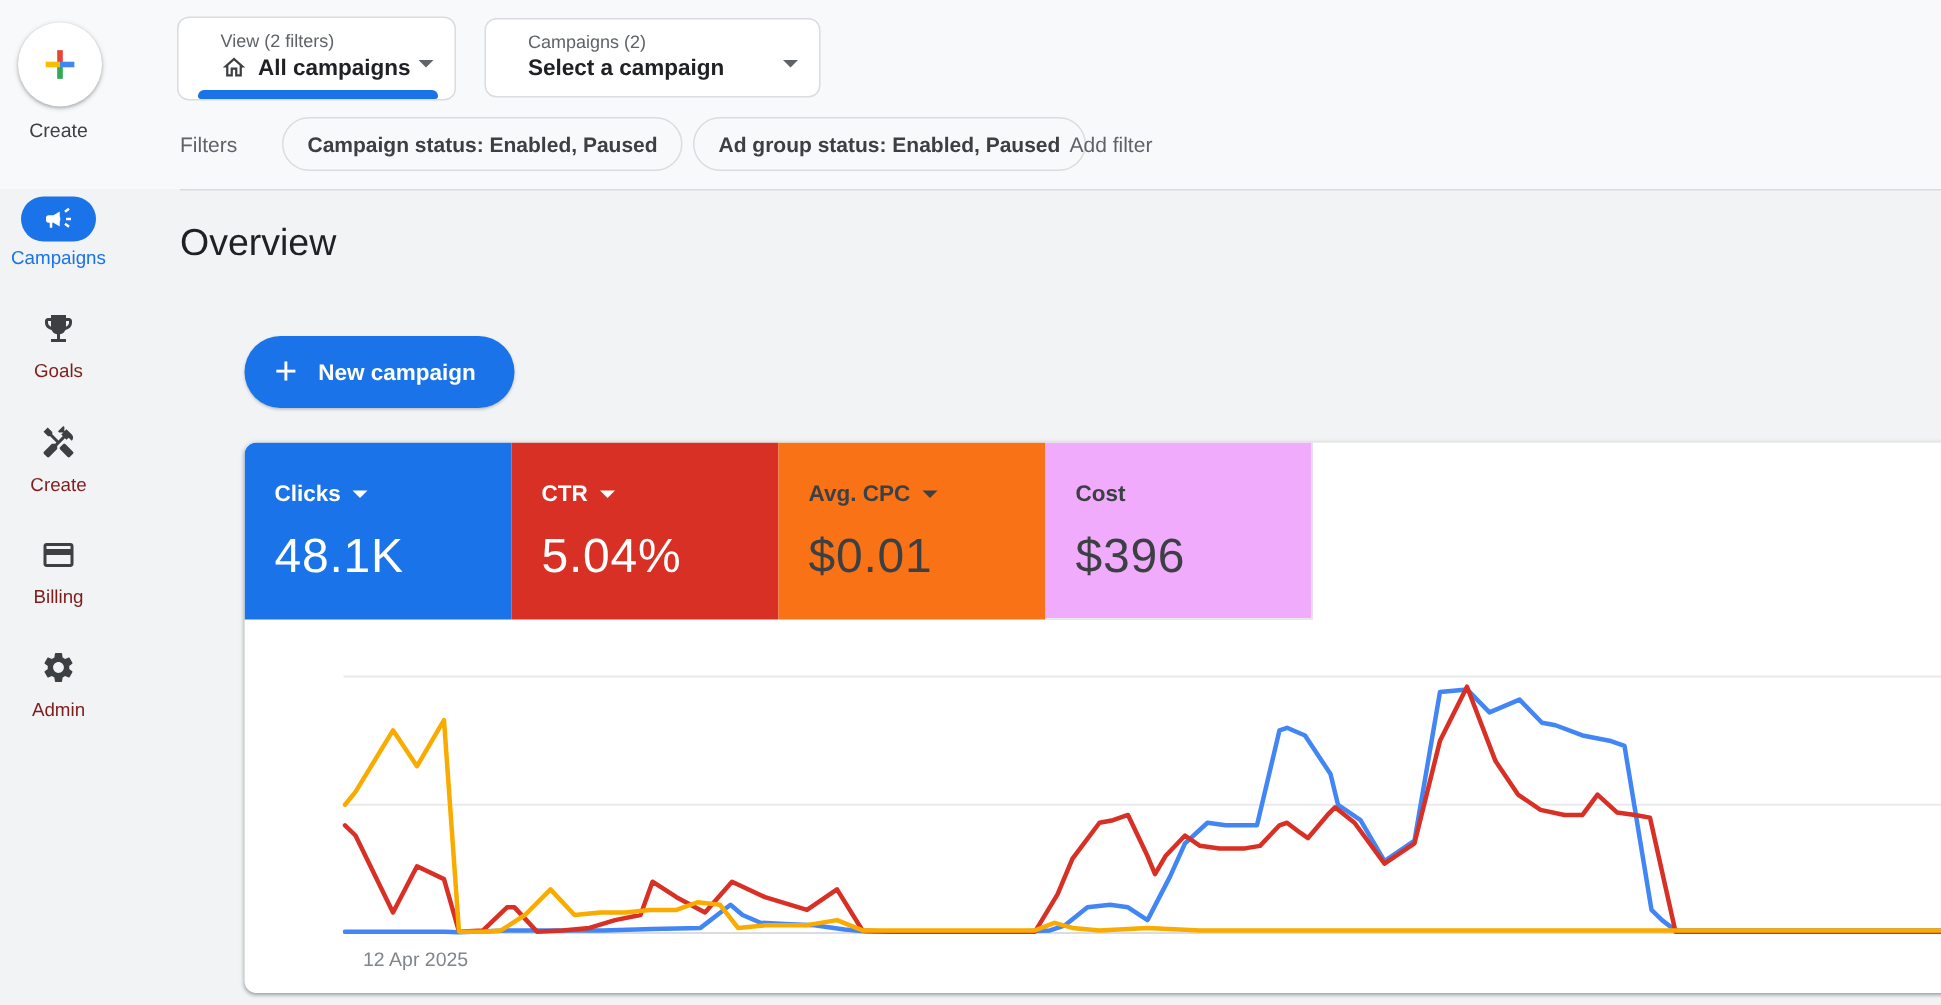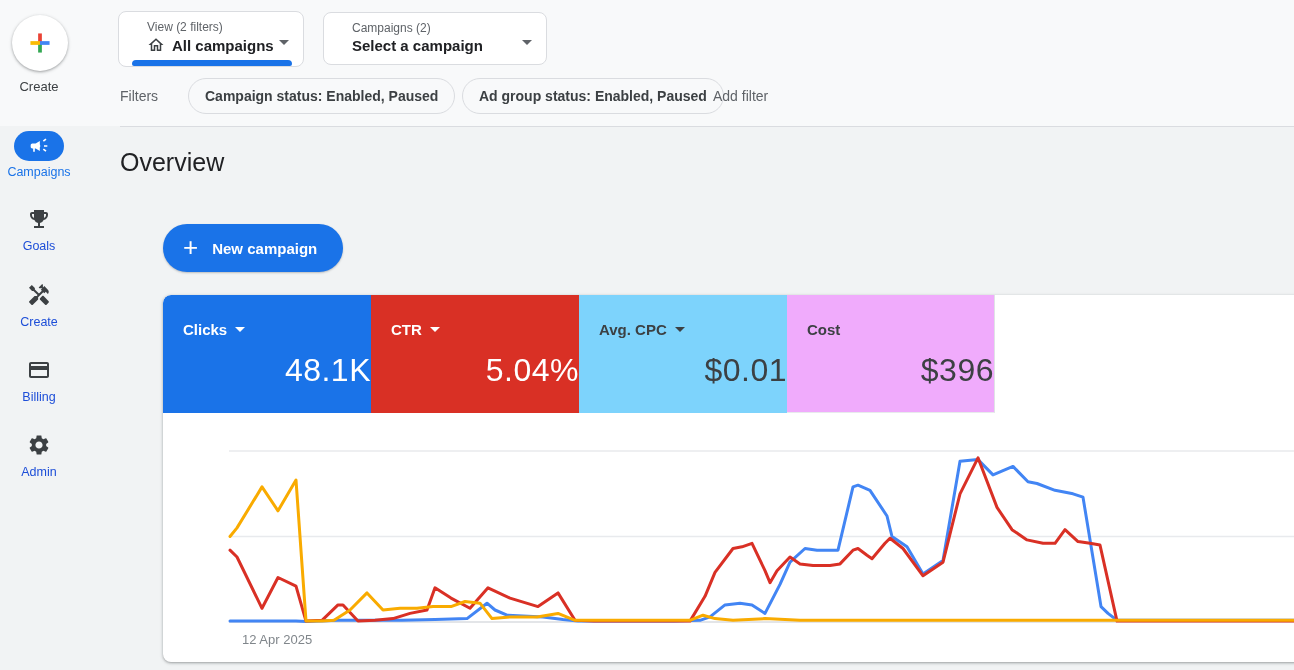--- a/index.html
+++ b/index.html
@@ -37,40 +37,40 @@
   .sidebar { position:absolute; left:0; top:0; width:78px; height:670px; }
   .create-btn {
     position:absolute; left:12px; top:15px; width:56px; height:56px; border-radius:50%;
     background:#fff; box-shadow:0 1px 2px rgba(60,64,67,.3), 0 1px 3px 1px rgba(60,64,67,.15);
     display:flex; align-items:center; justify-content:center; cursor:pointer;
   }
   .create-label { position:absolute; left:0; top:79px; width:78px; text-align:center; font-size:13px; color:#3c4043; }
   .nav-item { position:absolute; left:0; width:78px; text-align:center; cursor:pointer; }
   .nav-pill { display:inline-flex; align-items:center; justify-content:center; width:50px; height:30px; border-radius:16px; }
   .nav-pill.active { background:#1a73e8; }
-  .nav-label { display:block; font-size:12.5px; color:#1d4ed8; margin-top:4px; }
+  .nav-label { display:block; font-size:12.5px; color:#7f1d1d; margin-top:4px; }
   .nav-label.active { color:#1a73e8;text-align:center; }
   .nav-icon { display:inline-flex; align-items:center; justify-content:center; height:26px; }
   
   .page-title { position:absolute; left:120px; top:148px; font-size:25px; color:#202124; }
   .new-campaign-btn {
     position:absolute; left:163px; top:224px; height:48px; border-radius:24px; background:#1a73e8;
     color:#fff; display:flex; align-items:center; padding:0 26px 0 20px; gap:14px; cursor:pointer;
     box-shadow:0 1px 2px rgba(60,64,67,.3);
   }
   .plus-glyph { font-size:26px; font-weight:normal; line-height:1; margin-top:-3px; }
   .new-campaign-label { font-size:15px; font-weight:bold; }
   
   .card {
     position:absolute; left:163px; top:295px; width:1140px; height:367px; background:#fff;
     border-radius:8px; box-shadow:0 1px 2px rgba(60,64,67,.3), 0 1px 3px 1px rgba(60,64,67,.15);
     overflow:hidden;
   }
   .tiles { position:absolute; left:0; top:0; height:118px; display:flex; }
-  .tile { width:208px; height:118px; padding:26px 0 4px 20px; cursor:pointer;text-align:right; }
+  .tile { width:178px; height:118px; padding:26px 0 4px 20px; cursor:pointer; }
   .tile-cost { border-right:1px solid #e0e3e6; border-bottom:1px solid #e8eaed; }
   .tile-label-row { display:flex; align-items:center; gap:8px; font-size:15px; font-weight:bold; }
   .tile-value { font-size:32px; margin-top:14px; letter-spacing:.5px; }
   .chart-svg { position:absolute; left:0; top:118px; width:1140px; height:249px; }
   .axis-label { position:absolute; left:79px; top:337px; font-size:13px; color:#80868b; }
 </style>
 </head>
 <body>
 
 <div class="topbar"></div>
@@ -180,21 +180,21 @@
       </div>
       <div class="tile-value">48.1K</div>
     </div>
     <div class="tile" style="background: rgb(217, 48, 37); color: rgb(255, 255, 255);">
       <div class="tile-label-row">
         <span>CTR</span>
         <span class="caret"></span>
       </div>
       <div class="tile-value">5.04%</div>
     </div>
-    <div class="tile" style="background: #7dd3fc; color: rgb(60, 64, 67);">
+    <div class="tile" style="background: #f97316; color: rgb(60, 64, 67);">
       <div class="tile-label-row">
         <span>Avg. CPC</span>
         <span class="caret"></span>
       </div>
       <div class="tile-value">$0.01</div>
     </div>
     <div class="tile tile-cost" style="background: #f0abfc; color: rgb(60, 64, 67);">
       <div class="tile-label-row">
         <span>Cost</span>
       </div>

